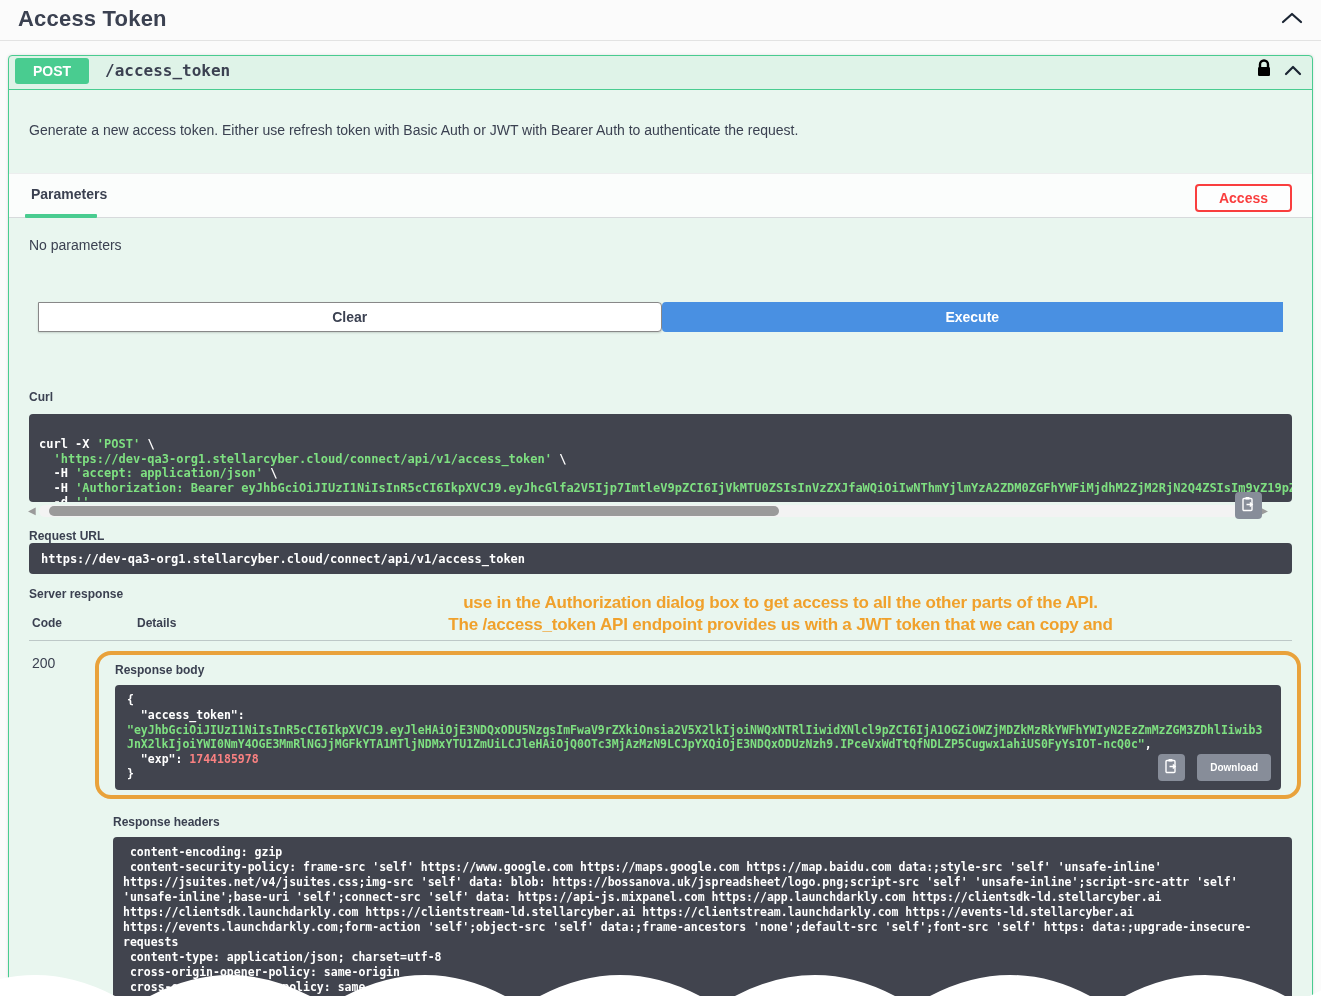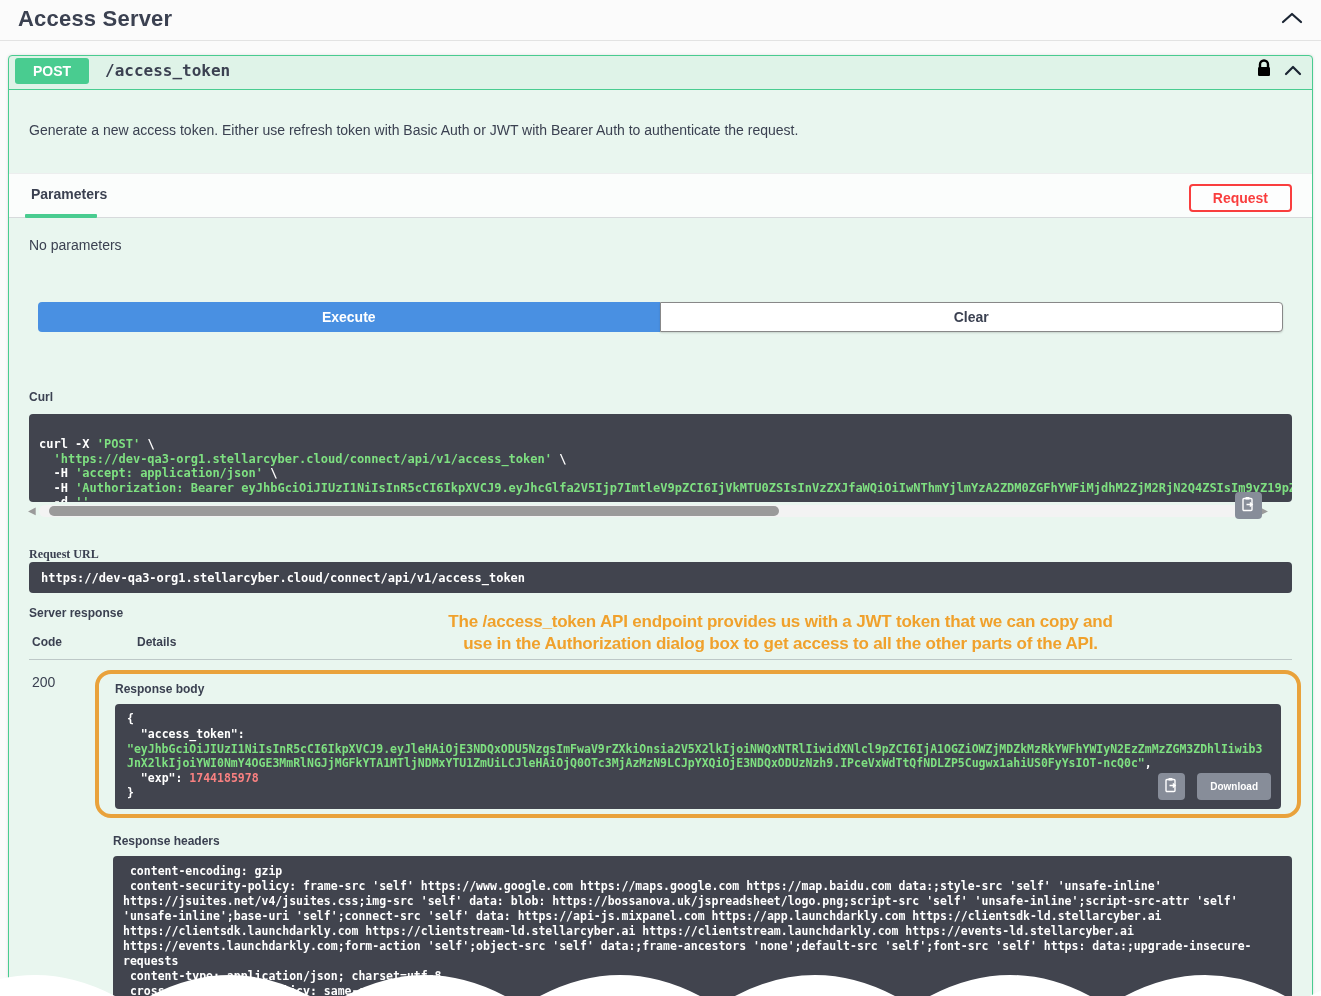--- a/index.html
+++ b/index.html
@@ -60,21 +60,21 @@
   .scroll-track { position:absolute; left:8px; right:34px; top:1px; height:12px;
                   background:#f3f3f3; border-radius:7px; }
   .scroll-thumb { position:absolute; left:10px; top:1px; width:60%; height:10px;
                   background:#9a9a9a; border-radius:6px; cursor:grab; }
   .scroll-arrow { position:absolute; top:0; font-size:10px; color:#9a9a9a; cursor:pointer; line-height:13px; }
   .scroll-arrow.left { left:-3px; } .scroll-arrow.right { right:22px; }
   .icon-btn { background:#878d99; border:none; border-radius:4px; width:27px; height:27px;
               display:flex; align-items:center; justify-content:center; cursor:pointer; }
   .curl-copy { position:absolute; right:28px; top:-12px; }
 
-  .req-url-label { margin-top:29px;font-family:Liberation Serif, serif; }
+  .req-url-label { margin-top:11px; }
   .url-pre { padding:9px 12px; font-size:12px; height:31px; white-space:pre; overflow:hidden; }
 
   .server-resp-label { margin-top:13px; }
   .server-zone { margin-top:8px; position:relative; }
   .annotation { position:absolute; top:-17px; left:290px; right:50px; text-align:center;
                 font-size:17px; line-height:22px; font-weight:bold; color:#f0a12c;
                 letter-spacing:-.2px; pointer-events:none; }
   .rt-head { display:flex; padding:7px 0 10px; font-size:12px; font-weight:bold;
              border-bottom:1px solid rgba(59,65,81,.25);gap:24px; }
   .rt-code-col { width:84px; padding-left:3px; }
@@ -95,21 +95,21 @@
   .headers-pre { margin-top:8px; padding:8px 10px; font-size:11.5px; line-height:15px;
                  white-space:pre-wrap; overflow-wrap:break-word; min-height:170px; }
 
   
   .wave { position:absolute; left:0; bottom:0; width:1321px; height:26px; z-index:50; pointer-events:none; }
 </style>
 </head>
 <body>
 
 <div class="section-head">
-  <h1>Access Server</h1>
+  <h1>Access Token</h1>
   <span class="chev">
     <svg width="22" height="12" viewBox="0 0 22 12">
         <polyline points="2,10 11,2 20,10" fill="none" stroke="#1b2533" stroke-width="2.2" stroke-linecap="round" stroke-linejoin="round"></polyline>
       </svg>
   </span>
 </div>
 
 <div class="opblock">
 
   <div class="summary">
@@ -127,30 +127,30 @@
             <polyline points="2,9 9,2 16,9" fill="none" stroke="#1b2533" stroke-width="2.2" stroke-linecap="round" stroke-linejoin="round"></polyline>
           </svg>
       </span>
     </span>
   </div>
 
   <div class="op-desc">Generate a new access token. Either use refresh token with Basic Auth or JWT with Bearer Auth to authenticate the request.</div>
 
   <div class="sec-head params-head">
     <div class="tab">Parameters</div>
-    <button class="btn cancel-btn">Request</button>
+    <button class="btn cancel-btn">Access</button>
   </div>
 
   <div class="params-area">
     <span>No parameters</span>
   </div>
 
   <div class="exec-row">
+    <button class="btn clear-btn">Clear</button>
     <button class="btn execute-btn">Execute</button>
-    <button class="btn clear-btn">Clear</button>
   </div>
 
 
   <div class="resp-inner">
 
     <div class="mini-label" style="margin-top:6px">Curl</div>
     <pre class="dark curl-pre"><span class="seg-pl">curl -X </span><span class="seg-st">'POST'</span><span class="seg-pl"> \
   </span><span class="seg-st">'https://dev-qa3-org1.stellarcyber.cloud/connect/api/v1/access_token'</span><span class="seg-pl"> \
   -H </span><span class="seg-st">'accept: application/json'</span><span class="seg-pl"> \
   -H </span><span class="seg-st">'Authorization: Bearer eyJhbGciOiJIUzI1NiIsInR5cCI6IkpXVCJ9.eyJhcGlfa2V5Ijp7ImtleV9pZCI6IjVkMTU0ZSIsInVzZXJfaWQiOiIwNThmYjlmYzA2ZDM0ZGFhYWFiMjdhM2ZjM2RjN2Q4ZSIsIm9yZ19pZCI6ImFiNDZmODhhNzJkZTRiYzBhZGEwNTE5YzQzMWE1NWZl</span><span class="seg-pl">
@@ -174,22 +174,22 @@
     </div>
 
     <div class="mini-label req-url-label">Request URL</div>
     <pre class="dark url-pre">https://dev-qa3-org1.stellarcyber.cloud/connect/api/v1/access_token</pre>
 
     <div class="mini-label server-resp-label">Server response</div>
 
     <div class="server-zone">
 
       <div class="annotation">
+        <div>use in the Authorization dialog box to get access to all the other parts of the API.</div>
         <div>The /access_token API endpoint provides us with a JWT token that we can copy and</div>
-        <div>use in the Authorization dialog box to get access to all the other parts of the API.</div>
       </div>
 
       <div class="rt-head">
         <div class="rt-code-col">Code</div>
         <div>Details</div>
       </div>
 
       <div class="rt-row">
         <div class="code-val">200</div>
         <div class="details-col">

